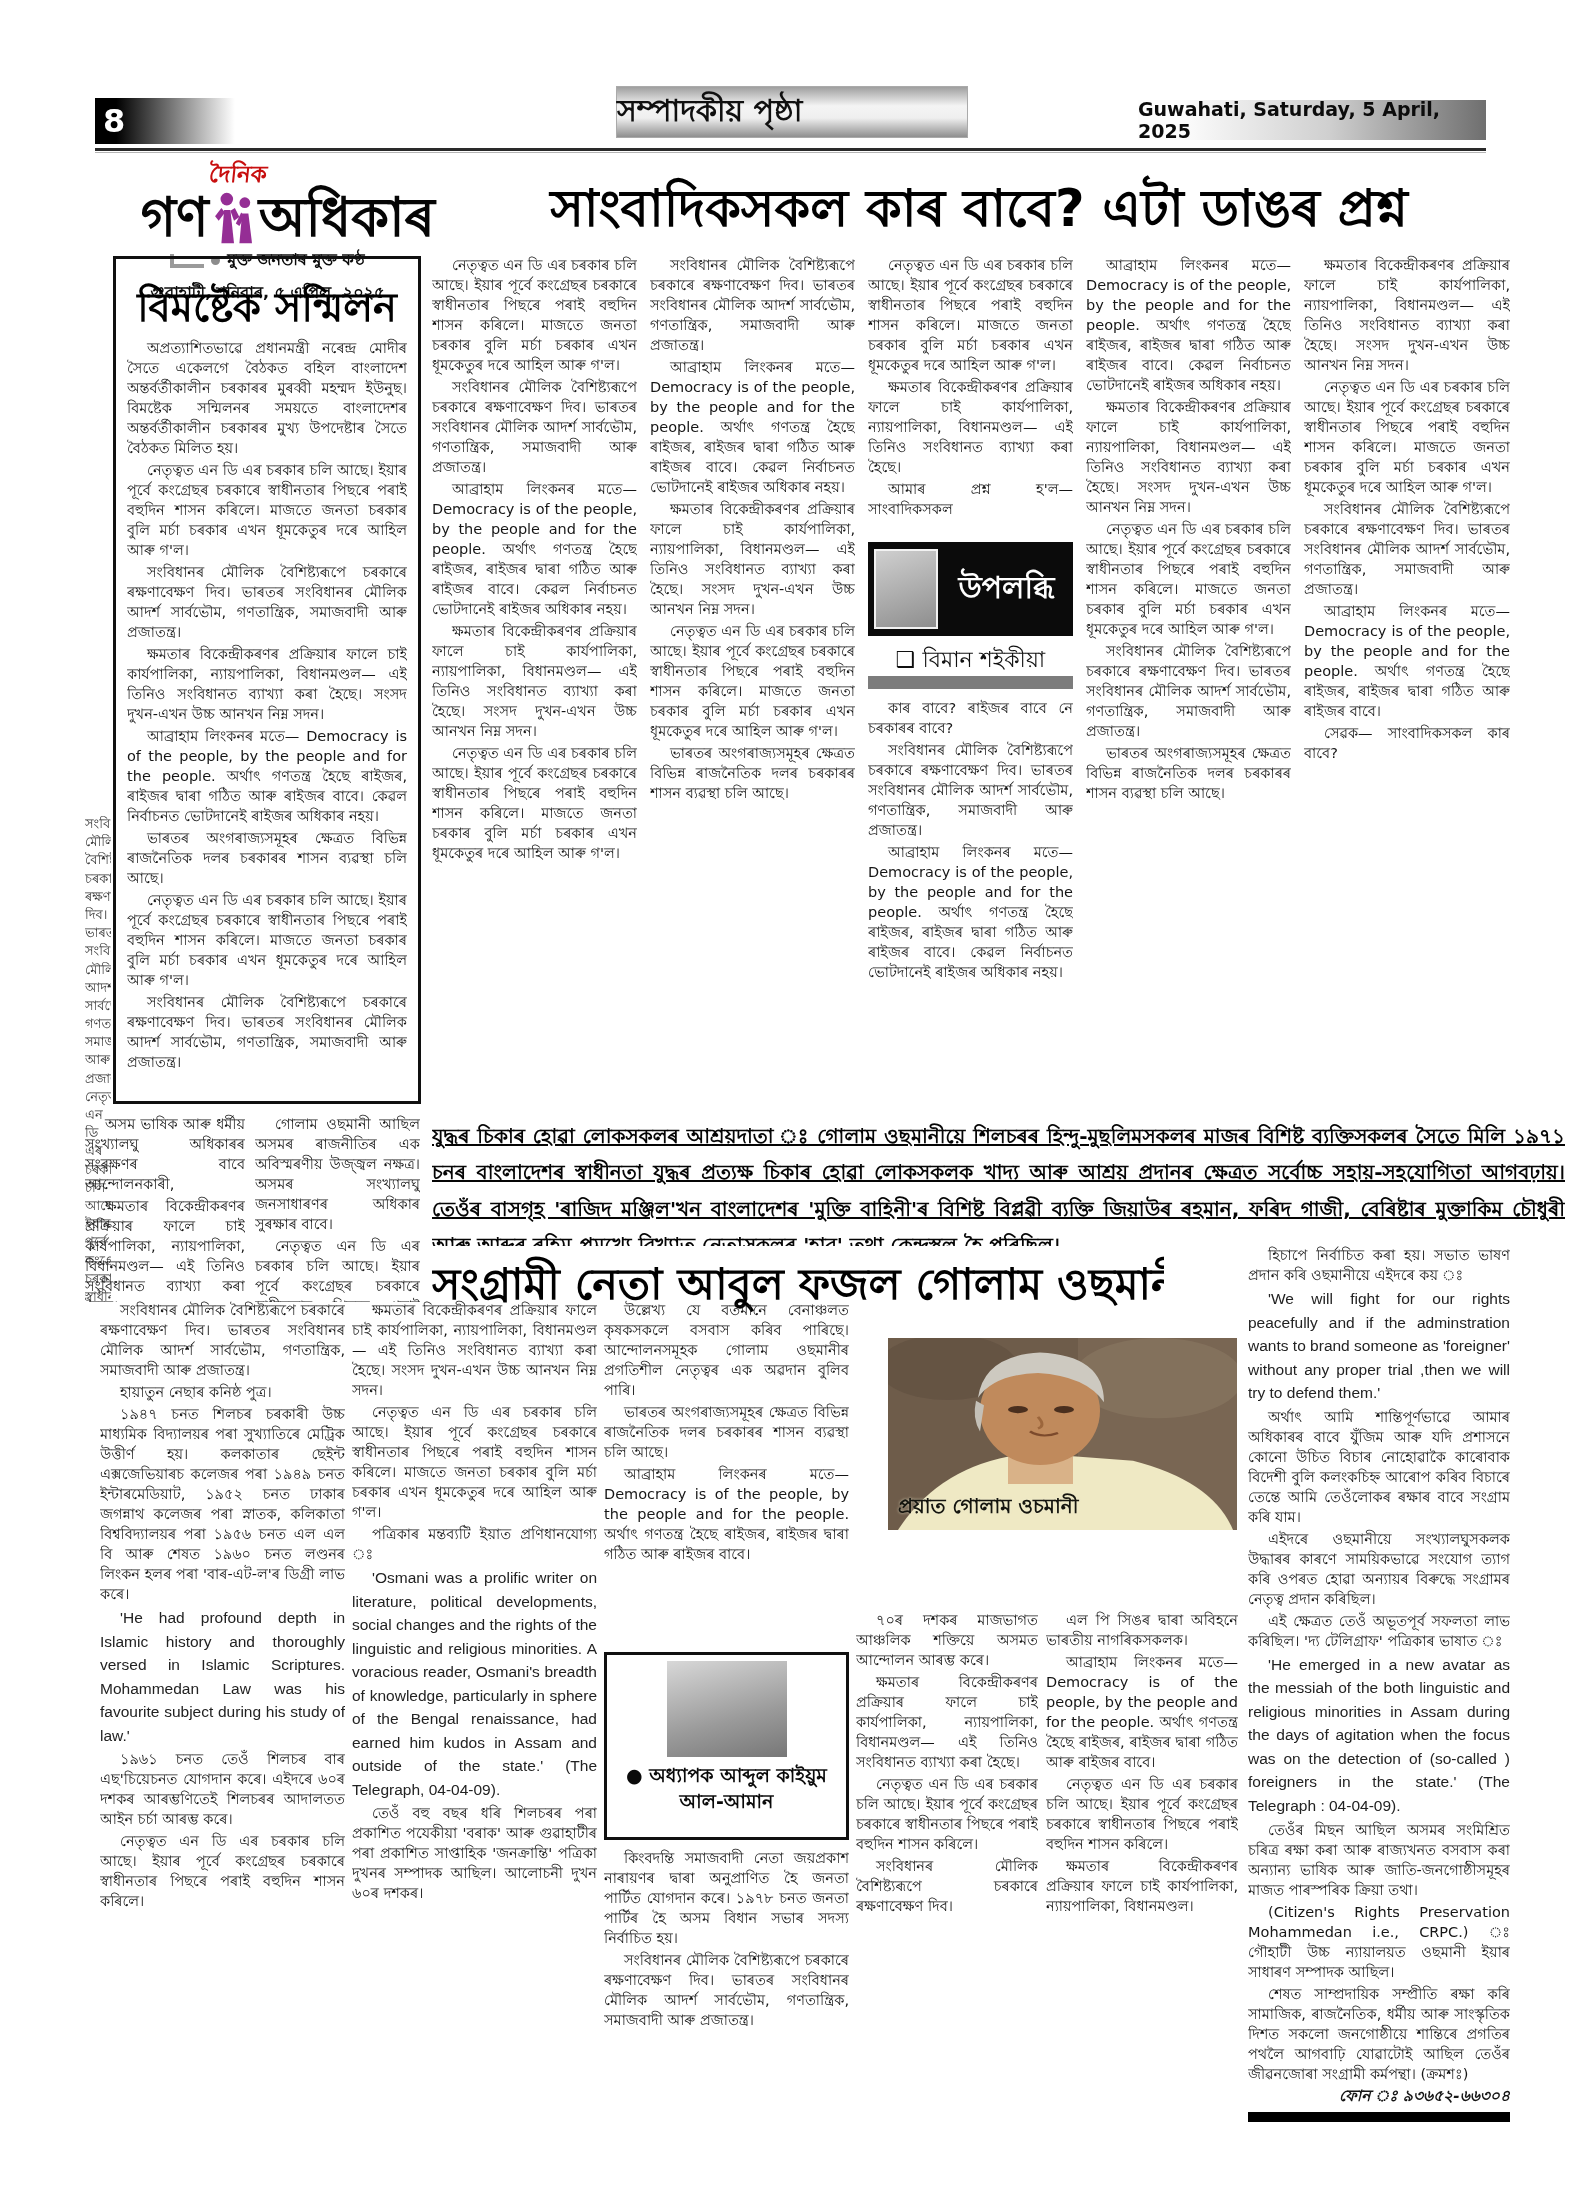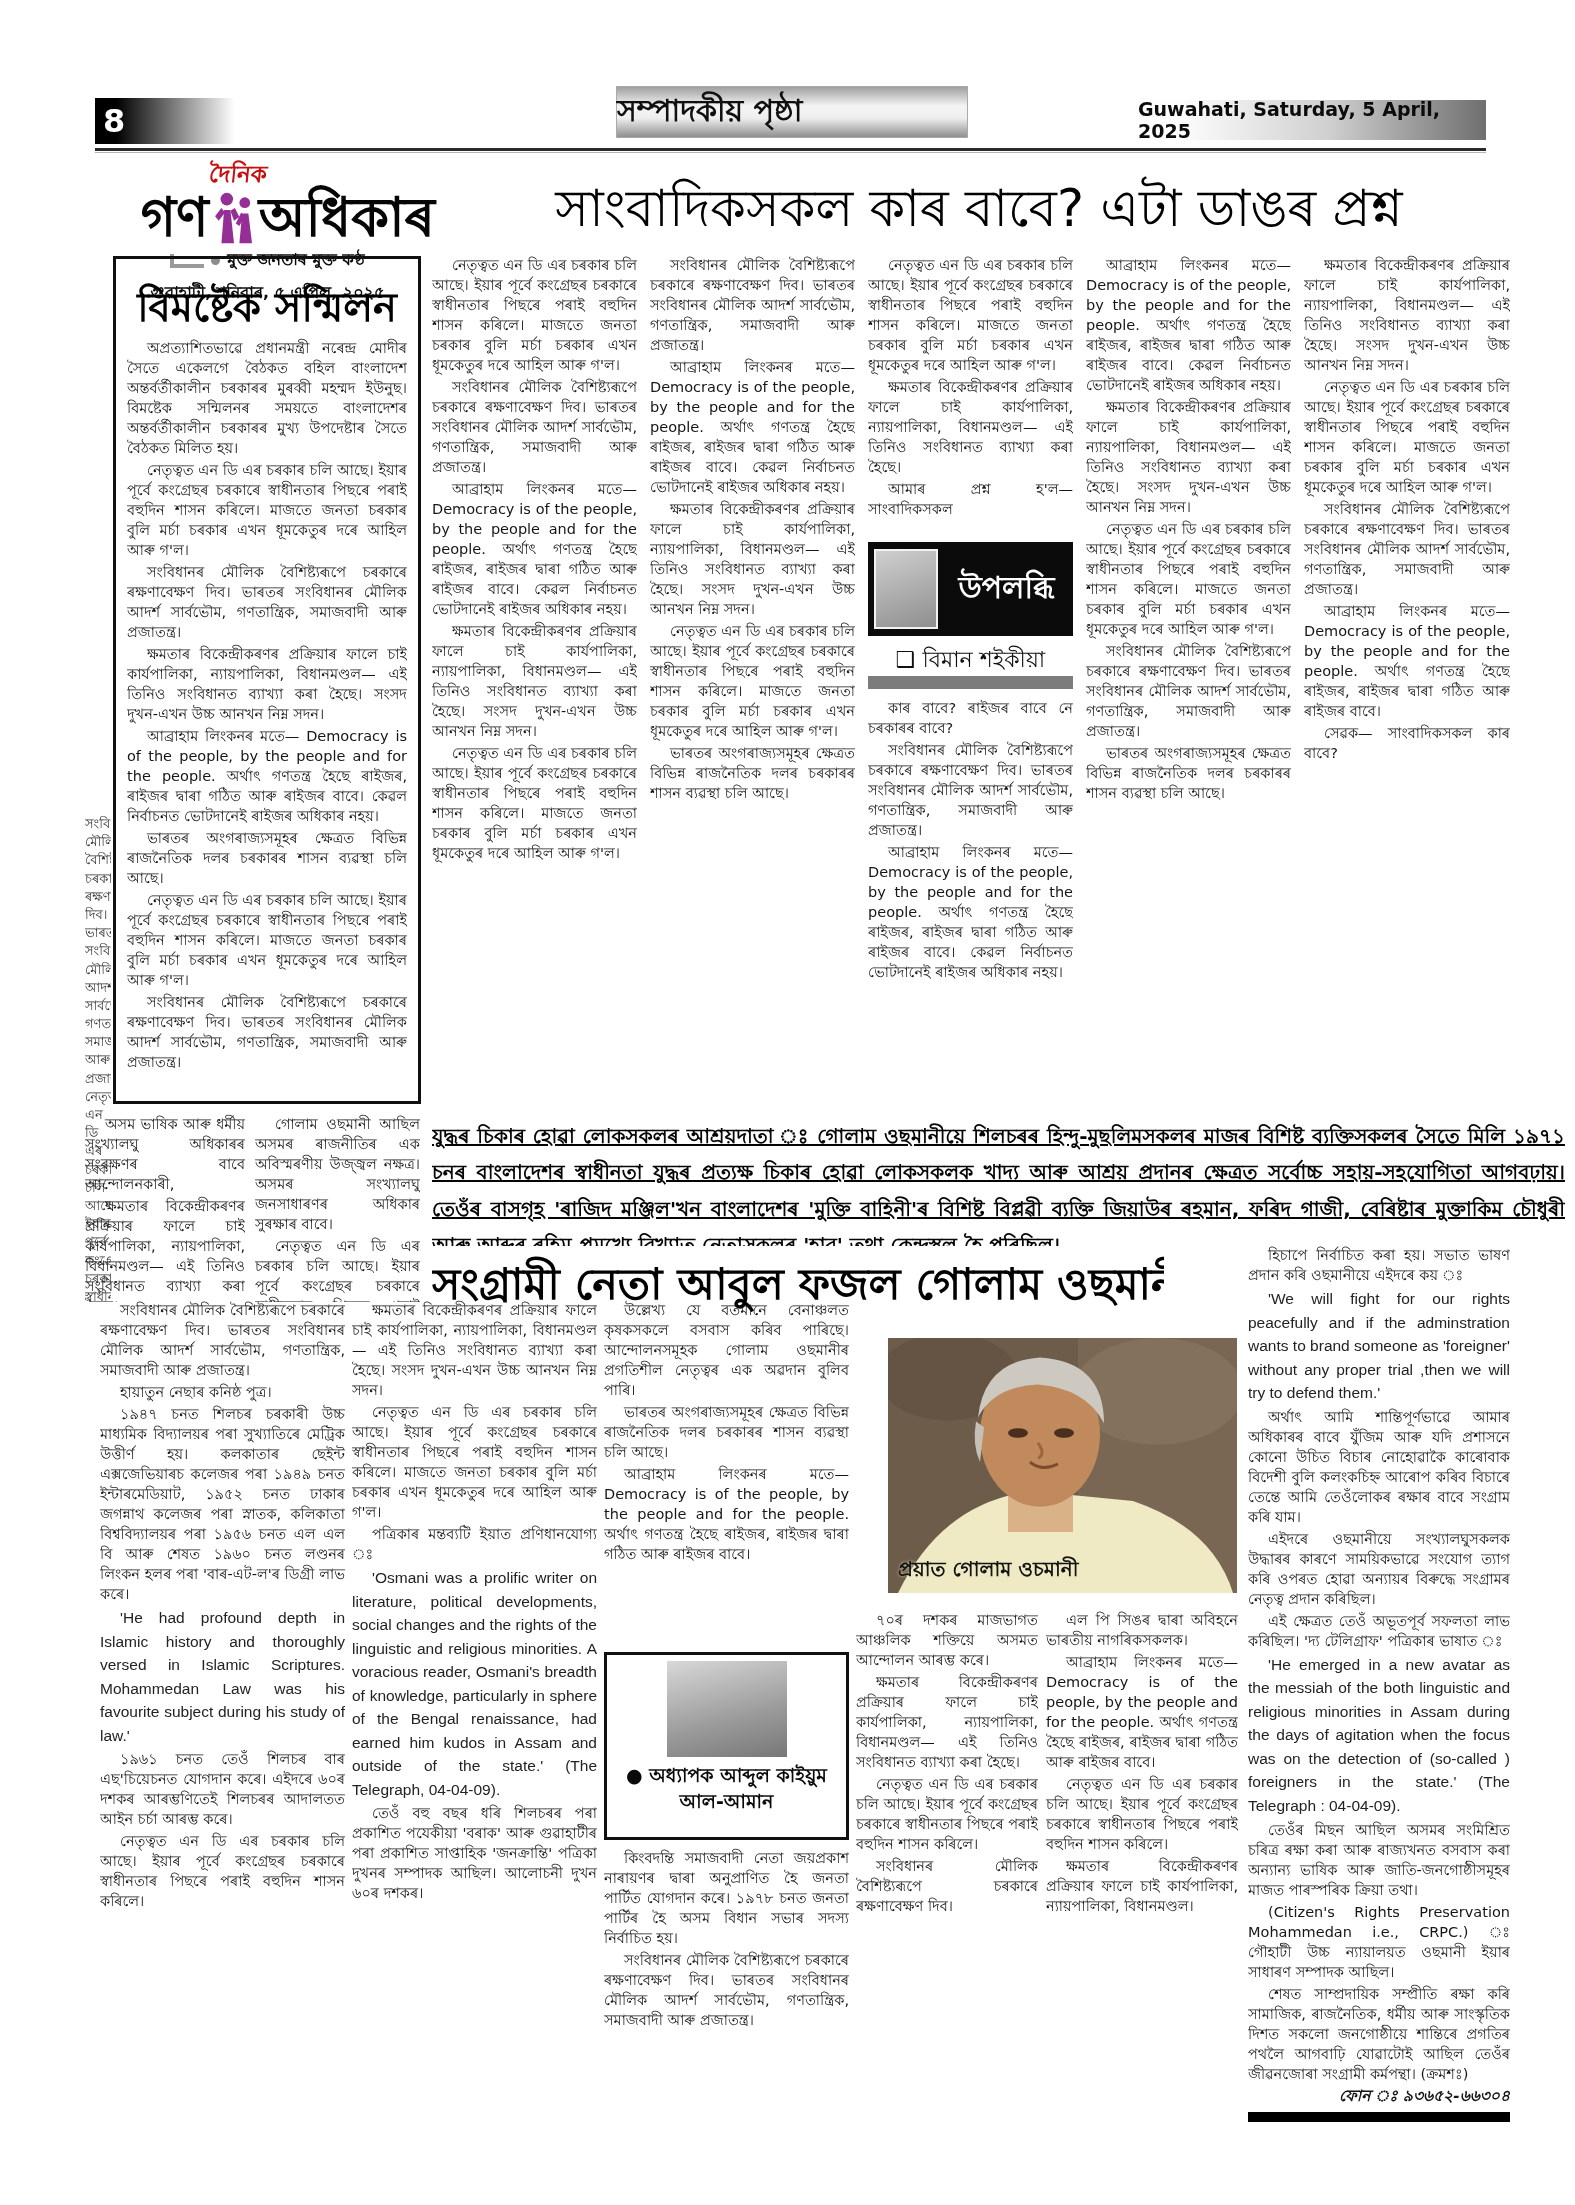--- a/index.html
+++ b/index.html
@@ -23,21 +23,21 @@
   .mh-row{display:flex;align-items:flex-end;justify-content:flex-end;gap:2px;margin-top:-4px}
   .mh-word{font-size:54px;font-weight:bold;line-height:1;color:#050505}
   .mh-icon{width:46px;height:54px;flex:0 0 auto}
   .mh-tagrow{display:flex;align-items:center;justify-content:center;gap:7px;margin-top:2px}
   .mh-corner{width:34px;height:14px;border-left:4px solid #9a9a9a;border-bottom:4px solid #9a9a9a}
   .mh-dot{width:9px;height:9px;border-radius:50%;background:#8c8c8c}
   .mh-tagline{font-size:16px;font-weight:bold;color:#0a0a0a}
   .mh-dateline{font-size:16px;font-weight:bold;margin-top:6px;color:#0a0a0a}
 
   
-  .lead-headline{left:445px;top:170px;width:1068px;height:78px;font-size:51px;font-weight:normal;text-align:center;white-space:nowrap;overflow:hidden;color:#000}
+  .lead-headline{left:445px;top:170px;width:1068px;height:78px;font-size:51px;font-weight:bold;text-align:center;white-space:nowrap;overflow:hidden;color:#000}
   .feature-headline{left:432px;top:1252px;width:732px;height:80px;font-size:43px;font-weight:bold;white-space:nowrap;overflow:hidden;color:#000}
 
   
   .col{font-size:14.5px;line-height:1.38;text-align:justify;overflow:hidden;color:#161616}
   .col p{margin:0 0 2px 0;text-indent:20px}
   .quote-en{font-family:Liberation Sans, sans-serif;font-size:15.5px;line-height:1.52;text-align:justify;color:#222;margin:5px 0;text-indent:0}
 
   
   .bimstec{left:113px;top:256px;width:308px;height:848px;border:3px solid #101010;padding:25px 11px;overflow:hidden}
   .bimstec-title{font-size:40px;font-weight:bold;text-align:center;line-height:1.15;margin-bottom:8px;color:#000}
@@ -48,21 +48,21 @@
   .upl-box{left:868px;top:542px;width:205px;height:94px;background:#0b0b0b;display:flex;align-items:center;gap:8px;padding:6px}
   .upl-photo{width:64px;height:80px;background:linear-gradient(160deg,#cfcfcf,#8e8e8e);border:2px solid #f2f2f2;flex:0 0 auto}
   .upl-label{color:#fff;font-size:30px;font-weight:bold;flex:1;text-align:center}
   .upl-author{left:868px;top:642px;width:205px;font-size:22px;text-align:center;color:#101010}
   .upl-bar{left:868px;top:676px;width:205px;height:13px;background:#7c7c7c}
 
   
   .feature-intro{left:432px;top:1118px;width:1133px;height:128px;font-size:20px;font-weight:bold;line-height:1.82;text-align:justify;text-decoration:underline;overflow:hidden;color:#050505}
 
   
-  .portrait{left:888px;top:1338px;width:349px;height:255px;overflow:hidden}
+  .portrait{left:888px;top:1338px;width:349px;height:192px;overflow:hidden}
   .portrait svg{display:block;width:100%;height:100%}
   .portrait-caption{position:absolute;left:10px;bottom:6px;font-size:20px;font-weight:bold;color:#15150f;text-shadow:0 0 3px rgba(240,238,210,.8)}
 
   
   .byline-box{left:604px;top:1652px;width:245px;height:188px;border:3px solid #101010;padding:6px;text-align:center;background:#fff}
   .byline-photo{width:120px;height:96px;margin:0 auto 6px;background:linear-gradient(165deg,#d8d8d8,#9a9a9a 60%,#777)}
   .byline-name{font-size:19px;font-weight:bold;line-height:1.35;color:#0a0a0a}
 
   .phone-line{font-size:15.5px;font-style:italic;font-weight:bold;text-align:right;margin-top:6px;text-indent:0}
   .end-bar{left:1248px;top:2112px;width:262px;height:10px;background:#000}

